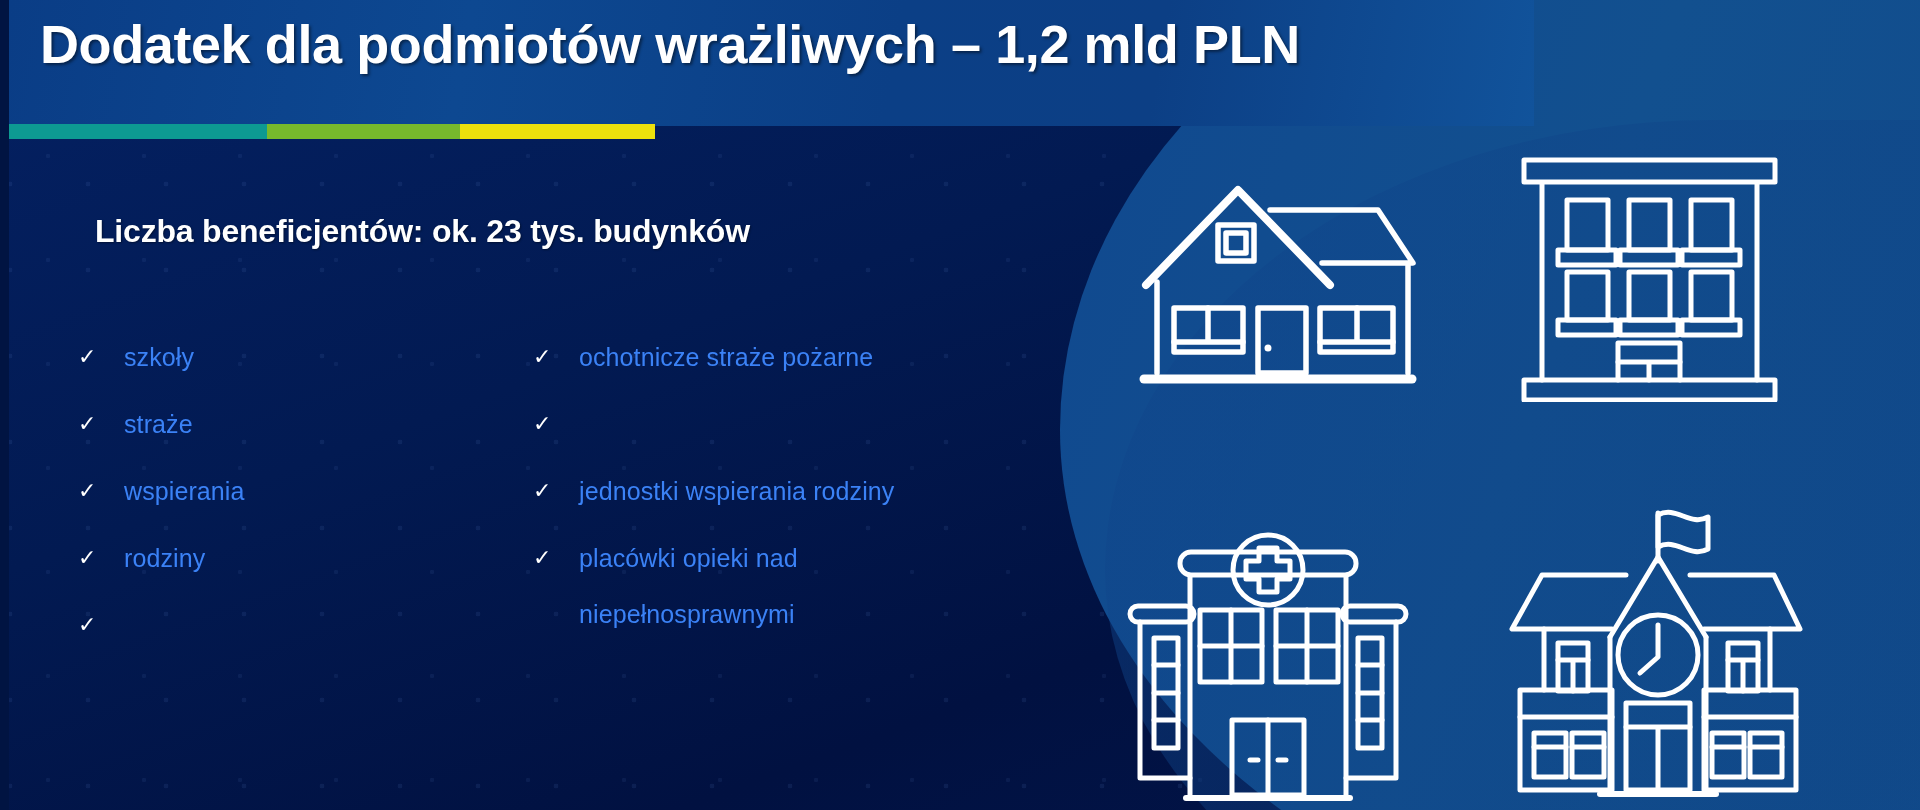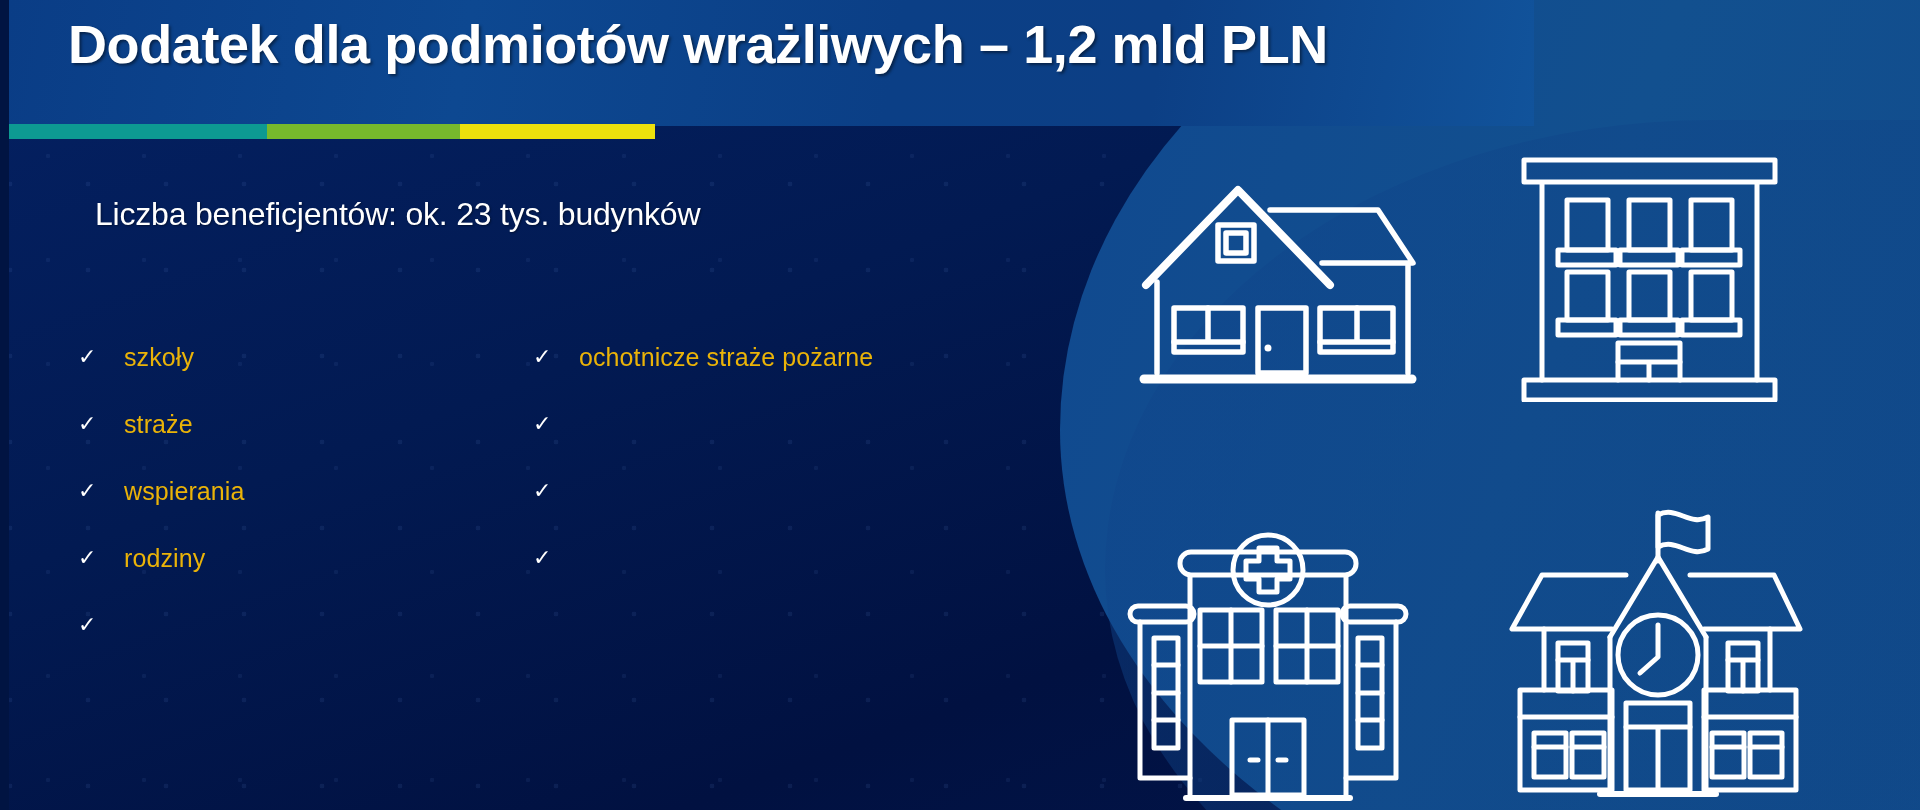--- a/index.html
+++ b/index.html
@@ -81,44 +81,43 @@
     width: 1470px;
     height: 80px;
     display: flex;
     align-items: center;
     color: #ffffff;
     font-size: 54px;
     font-weight: bold;
     letter-spacing: -0.4px;
     white-space: nowrap;
     text-shadow: 2px 2px 3px rgba(0,0,0,0.45);
-    margin-left: 28px;
   }
 
   
   .rule {
     position: absolute;
     left: 9px;
     top: 124px;
     height: 15px;
     display: flex;
   }
   .rule-seg { height: 15px; }
   .rule-teal   { width: 258px; }
   .rule-green  { width: 193px; }
   .rule-yellow { width: 195px; }
 
   
   .subtitle {
     position: absolute;
     left: 95px;
-    top: 196px;
+    top: 213px;
     color: #ffffff;
     font-size: 32px;
-    font-weight: normal;
+    font-weight: bold;
     letter-spacing: -0.2px;
     white-space: nowrap;
     text-shadow: 1px 1px 2px rgba(0,0,0,0.4);
   }
 
   
   .list {
     position: absolute;
     color: #ffffff;
   }
@@ -134,21 +133,21 @@
   .check {
     flex: 0 0 auto;
     width: 46px;
     font-size: 22px;
     color: #ffffff;
     line-height: 34px;
   }
   .item-label {
     font-size: 25px;
     font-weight: normal;
-    color: #eab308;
+    color: #3b82f6;
     line-height: 34px;
     letter-spacing: 0.1px;
   }
   .item-label .wrap2 { display: block; margin-top: 22px; }
 
   
   .icon-box { position: absolute; }
   .icon-house  { left: 1130px; top: 170px;  width: 290px; height: 230px; }
   .icon-block  { left: 1512px; top: 140px;  width: 275px; height: 262px; }
   .icon-hosp   { left: 1118px; top: 530px;  width: 300px; height: 275px; }
@@ -202,23 +201,28 @@
   <div class="list list-col-2">
     <div class="list-item">
       <span class="check">✓</span>
       <span class="item-label">ochotnicze straże pożarne</span>
     </div>
     <div class="list-item">
       <span class="check">✓</span>
     </div>
     <div class="list-item">
       <span class="check">✓</span>
-    </div>
-    <div class="list-item">
-      <span class="check">✓</span>
+      <span class="item-label">jednostki wspierania rodziny</span>
+    </div>
+    <div class="list-item">
+      <span class="check">✓</span>
+      <span class="item-label">
+        <span>placówki opieki nad</span>
+        <span class="wrap2">niepełnosprawnymi</span>
+      </span>
     </div>
   </div>
 
   <div class="icon-box icon-house">
     <svg viewBox="0 0 290 230" fill="none" stroke="#ffffff" stroke-width="5.5" stroke-linecap="round" stroke-linejoin="round">
 
       <path d="M16 115 L74 55 L108 20 L142 55 L200 115" stroke-width="8"></path>
 
       <path d="M140 40 L248 40 L283 93 L192 93" stroke-width="5.5"></path>
 

